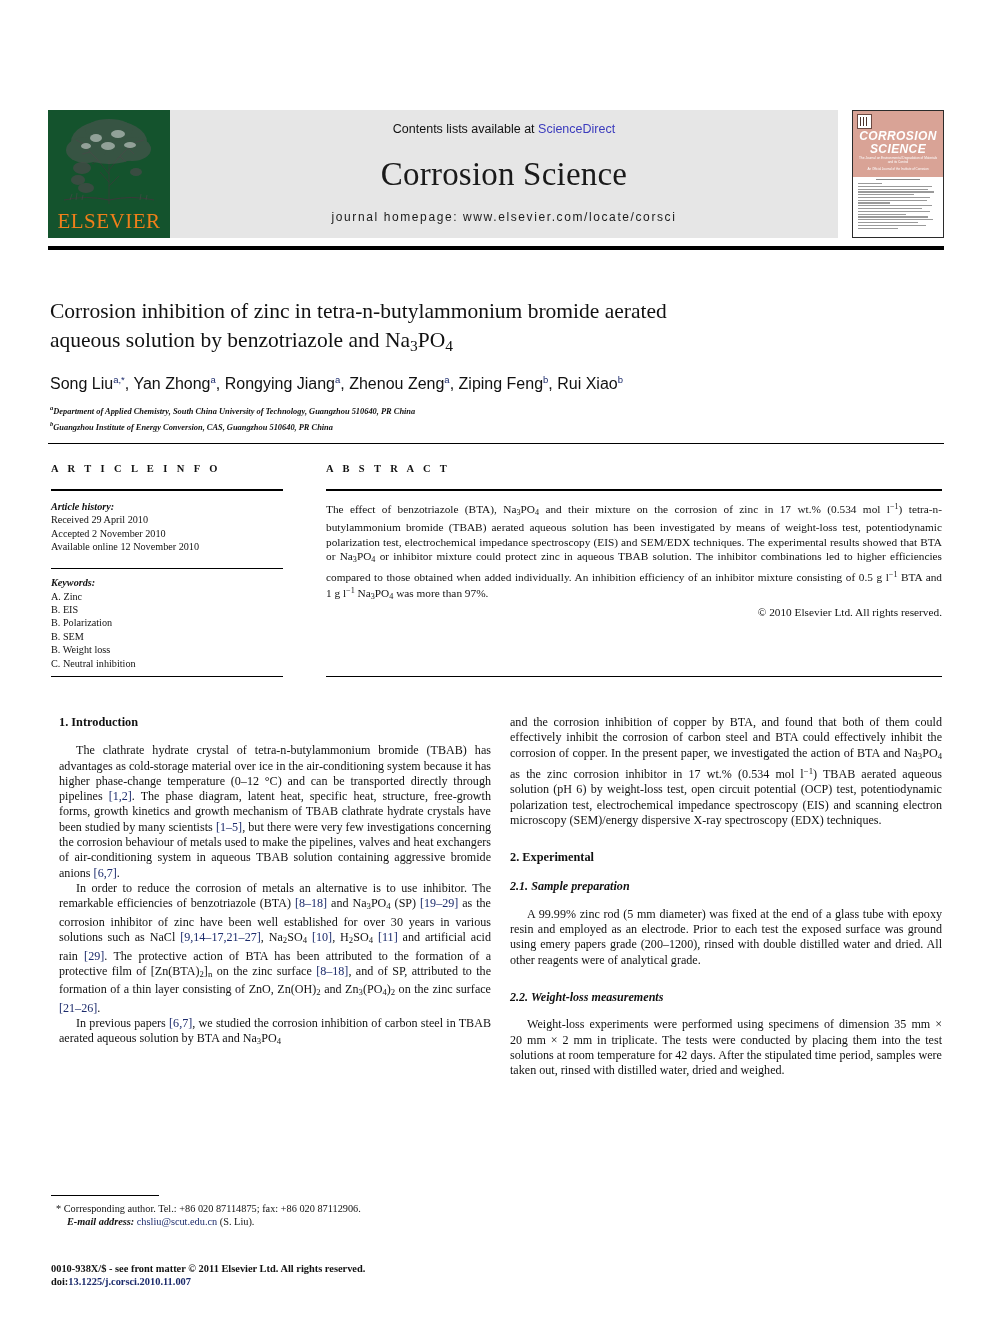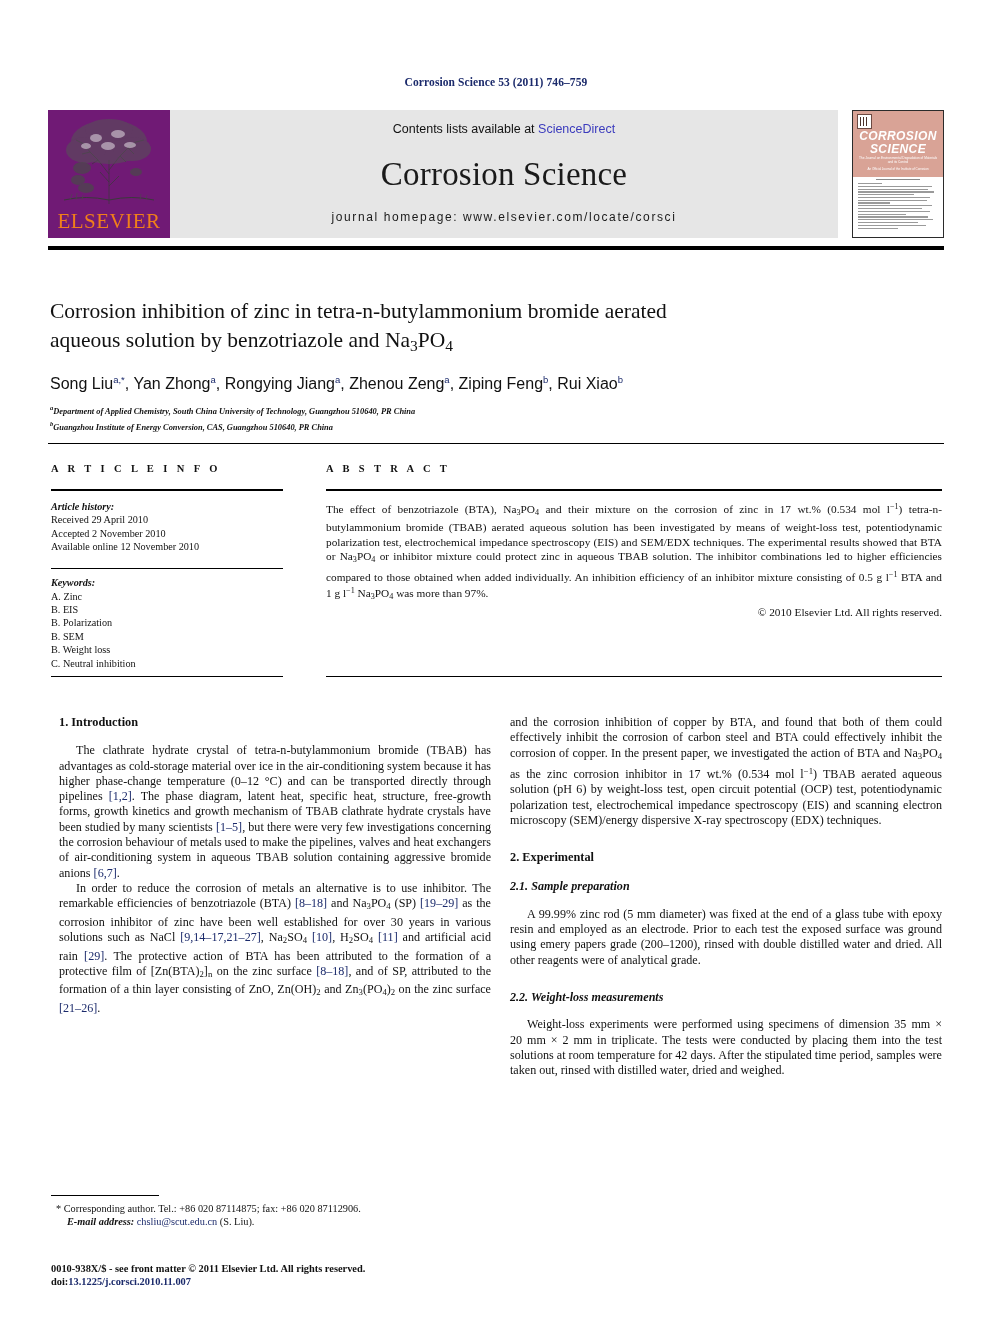--- a/index.html
+++ b/index.html
@@ -47,21 +47,21 @@
   .masthead-inner {
     display: flex;
     align-items: stretch;
     height: 128px;
   }
   .elsevier-logo {
     width: 122px;
     height: 128px;
     flex: 0 0 122px;
     position: relative;
-    background: #701a75;
+    background: #14532d;
   }
   .elsevier-tree {
     position: absolute;
     top: 2px;
     left: 8px;
     width: 106px;
     height: 96px;
   }
   .elsevier-word {
     position: absolute;
@@ -356,21 +356,20 @@
     font-weight: bold;
     color: #111111;
   }
   .imprint .doi-link { color: #1b2a6b; }
 </style>
 </head>
 <body>
 
 <div class="page">
 
-  <div class="running-head">Corrosion Science 53 (2011) 746–759</div>
 
   <div class="masthead">
     <div class="masthead-inner">
 
       <div class="elsevier-logo">
         <svg class="elsevier-tree" viewBox="0 0 106 96">
           <g stroke="#3a3a3a" stroke-width="0.7" fill="none">
             <path d="M53 92 L53 48 M53 62 L42 48 M53 58 L64 44 M53 70 L44 60 M53 74 L63 64"></path>
             <path d="M42 48 L34 40 M42 48 L36 52 M64 44 L72 36 M64 44 L70 50"></path>
             <path d="M34 40 L28 32 M34 40 L26 42 M72 36 L80 30 M72 36 L78 42"></path>
@@ -498,20 +497,21 @@
   <div class="rule-mid" style="left:51px; top:676px; width:232px; height:1px"></div>
   <div class="rule-mid" style="left:326px; top:676px; width:616px; height:1px"></div>
 
   <div class="body-col col-left">
     <div class="h1">1. Introduction</div>
 
     <p class="para">The clathrate hydrate crystal of tetra-n-butylammonium bromide (TBAB) has advantages as cold-storage material over ice in the air-conditioning system because it has higher phase-change temperature (0–12&nbsp;°C) and can be transported directly through pipelines <span class="ref">[1,2]</span>. The phase diagram, latent heat, specific heat, structure, free-growth forms, growth kinetics and growth mechanism of TBAB clathrate hydrate crystals have been studied by many scientists <span class="ref">[1–5]</span>, but there were very few investigations concerning the corrosion behaviour of metals used to make the pipelines, valves and heat exchangers of air-conditioning system in aqueous TBAB solution containing aggressive bromide anions <span class="ref">[6,7]</span>.</p>
 
     <p class="para">In order to reduce the corrosion of metals an alternative is to use inhibitor. The remarkable efficiencies of benzotriazole (BTA) <span class="ref">[8–18]</span> and Na<sub>3</sub>PO<sub>4</sub> (SP) <span class="ref">[19–29]</span> as the corrosion inhibitor of zinc have been well established for over 30&nbsp;years in various solutions such as NaCl <span class="ref">[9,14–17,21–27]</span>, Na<sub>2</sub>SO<sub>4</sub> <span class="ref">[10]</span>, H<sub>2</sub>SO<sub>4</sub> <span class="ref">[11]</span> and artificial acid rain <span class="ref">[29]</span>. The protective action of BTA has been attributed to the formation of a protective film of [Zn(BTA)<sub>2</sub>]<sub>n</sub> on the zinc surface <span class="ref">[8–18]</span>, and of SP, attributed to the formation of a thin layer consisting of ZnO, Zn(OH)<sub>2</sub> and Zn<sub>3</sub>(PO<sub>4</sub>)<sub>2</sub> on the zinc surface <span class="ref">[21–26]</span>.</p>
 
+    <p class="para">In previous papers <span class="ref">[6,7]</span>, we studied the corrosion inhibition of carbon steel in TBAB aerated aqueous solution by BTA and Na<sub>3</sub>PO<sub>4</sub></p>
   </div>
 
   <div class="body-col col-right">
     <p class="para" style="text-indent:0">and the corrosion inhibition of copper by BTA, and found that both of them could effectively inhibit the corrosion of carbon steel and BTA could effectively inhibit the corrosion of copper. In the present paper, we investigated the action of BTA and Na<sub>3</sub>PO<sub>4</sub> as the zinc corrosion inhibitor in 17&nbsp;wt.% (0.534&nbsp;mol&nbsp;l<sup class="n">−1</sup>) TBAB aerated aqueous solution (pH 6) by weight-loss test, open circuit potential (OCP) test, potentiodynamic polarization test, electrochemical impedance spectroscopy (EIS) and scanning electron microscopy (SEM)/energy dispersive X-ray spectroscopy (EDX) techniques.</p>
 
     <div class="h1 spaced">2. Experimental</div>
     <div class="h2">2.1. Sample preparation</div>
 
     <p class="para">A 99.99% zinc rod (5&nbsp;mm diameter) was fixed at the end of a glass tube with epoxy resin and employed as an electrode. Prior to each test the exposed surface was ground using emery papers grade (200–1200), rinsed with double distilled water and dried. All other reagents were of analytical grade.</p>
 

